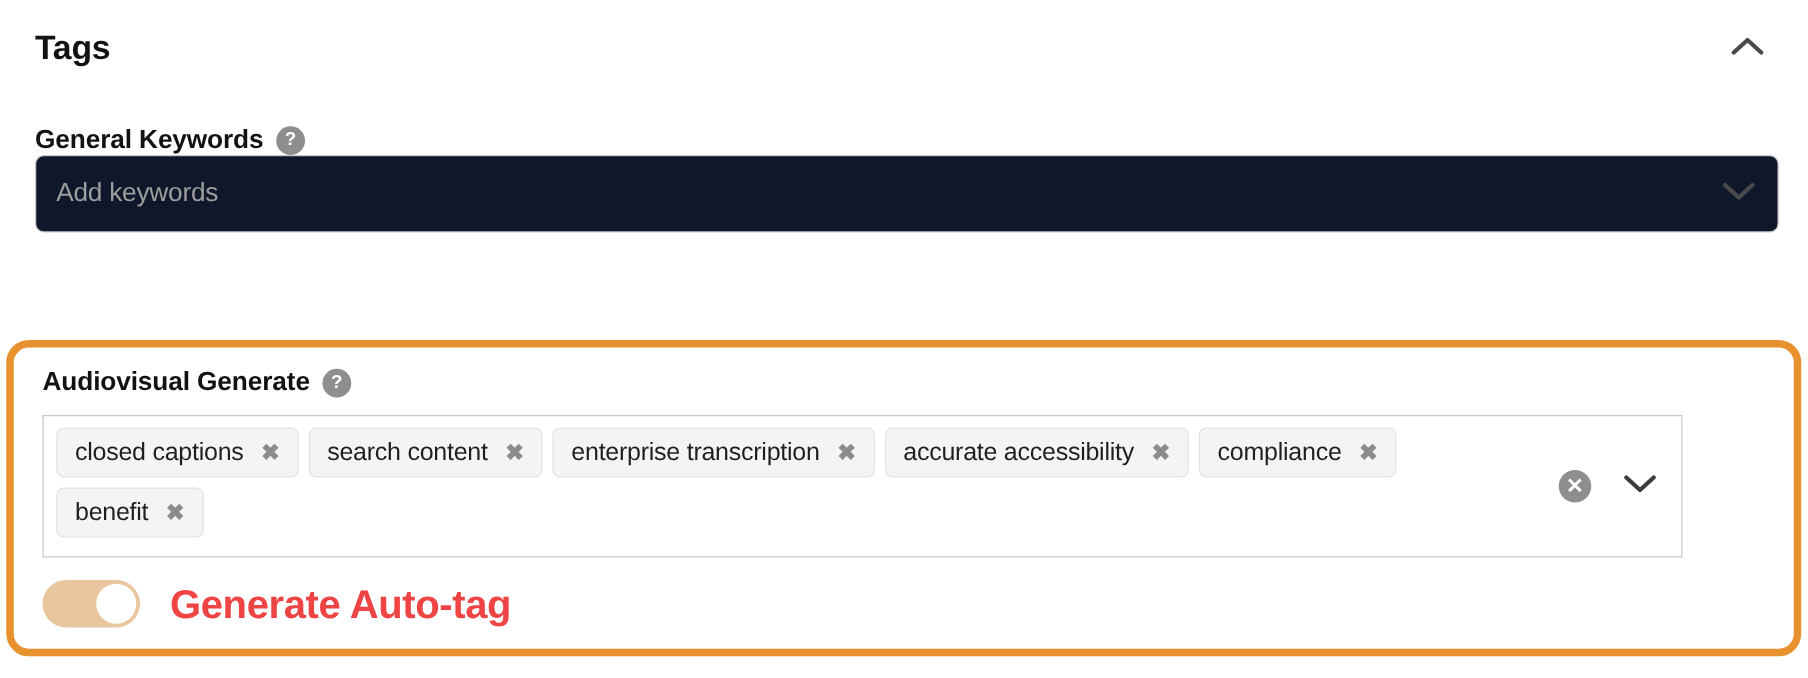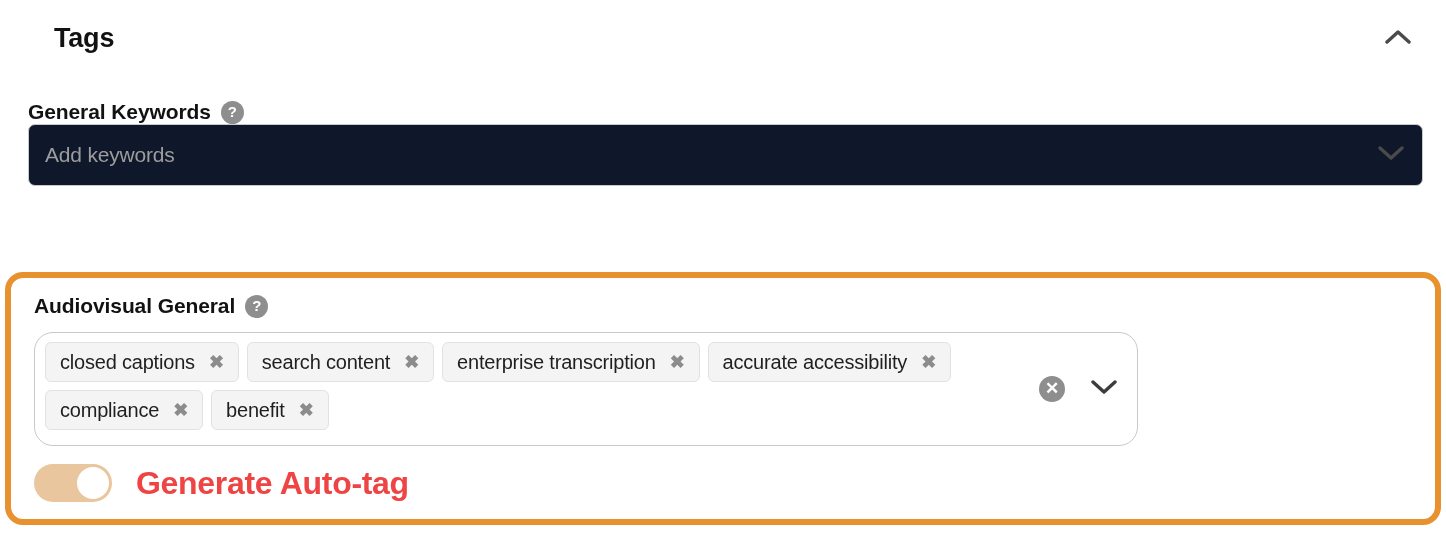--- a/index.html
+++ b/index.html
@@ -26,21 +26,20 @@
     align-items: center;
     justify-content: space-between;
     padding: 0 28px;
   }
   .tags-title {
     font-size: 27px;
     font-weight: bold;
     letter-spacing: -0.2px;
     color: #121212;
     line-height: 1;
-    margin-left: 26px;
   }
   .collapse-btn {
     width: 40px; height: 40px;
     display: flex; align-items: center; justify-content: center;
     cursor: pointer;
     background: none; border: none; padding: 0;
   }
 
   
   .field-label {
@@ -120,24 +119,24 @@
   .av-label {
     position: absolute;
     left: 23px;
     top: 16px;
   }
 
   .tag-field {
     position: absolute;
     left: 23px;
     top: 54px;
-    width: 1104px;
+    width: 1312px;
     min-height: 114px;
     border: 1px solid #c9c9c9;
-    border-radius: 19px;
+    border-radius: 0;
     background: #ffffff;
     padding: 9px 110px 9px 10px;
     display: flex;
     flex-wrap: wrap;
     align-content: flex-start;
     gap: 8px;
     cursor: text;
   }
   .chip {
     display: inline-flex;
@@ -251,21 +250,21 @@
           <path d="M2 3 L13 13 L24 3" fill="none" stroke="#4a4a4a" stroke-width="3.4" stroke-linecap="round" stroke-linejoin="round"></path>
         </svg>
       </span>
     </span>
   </div>
 </div>
 
 <div class="highlight-box">
 
   <div class="field-label av-label">
-    <span>Audiovisual General</span>
+    <span>Audiovisual Generate</span>
     <span class="help-icon">?</span>
   </div>
 
   <div class="tag-field">
 
     <span class="chip">
       <span>closed captions</span>
       <span class="chip-x">✖</span>
     </span>
 

